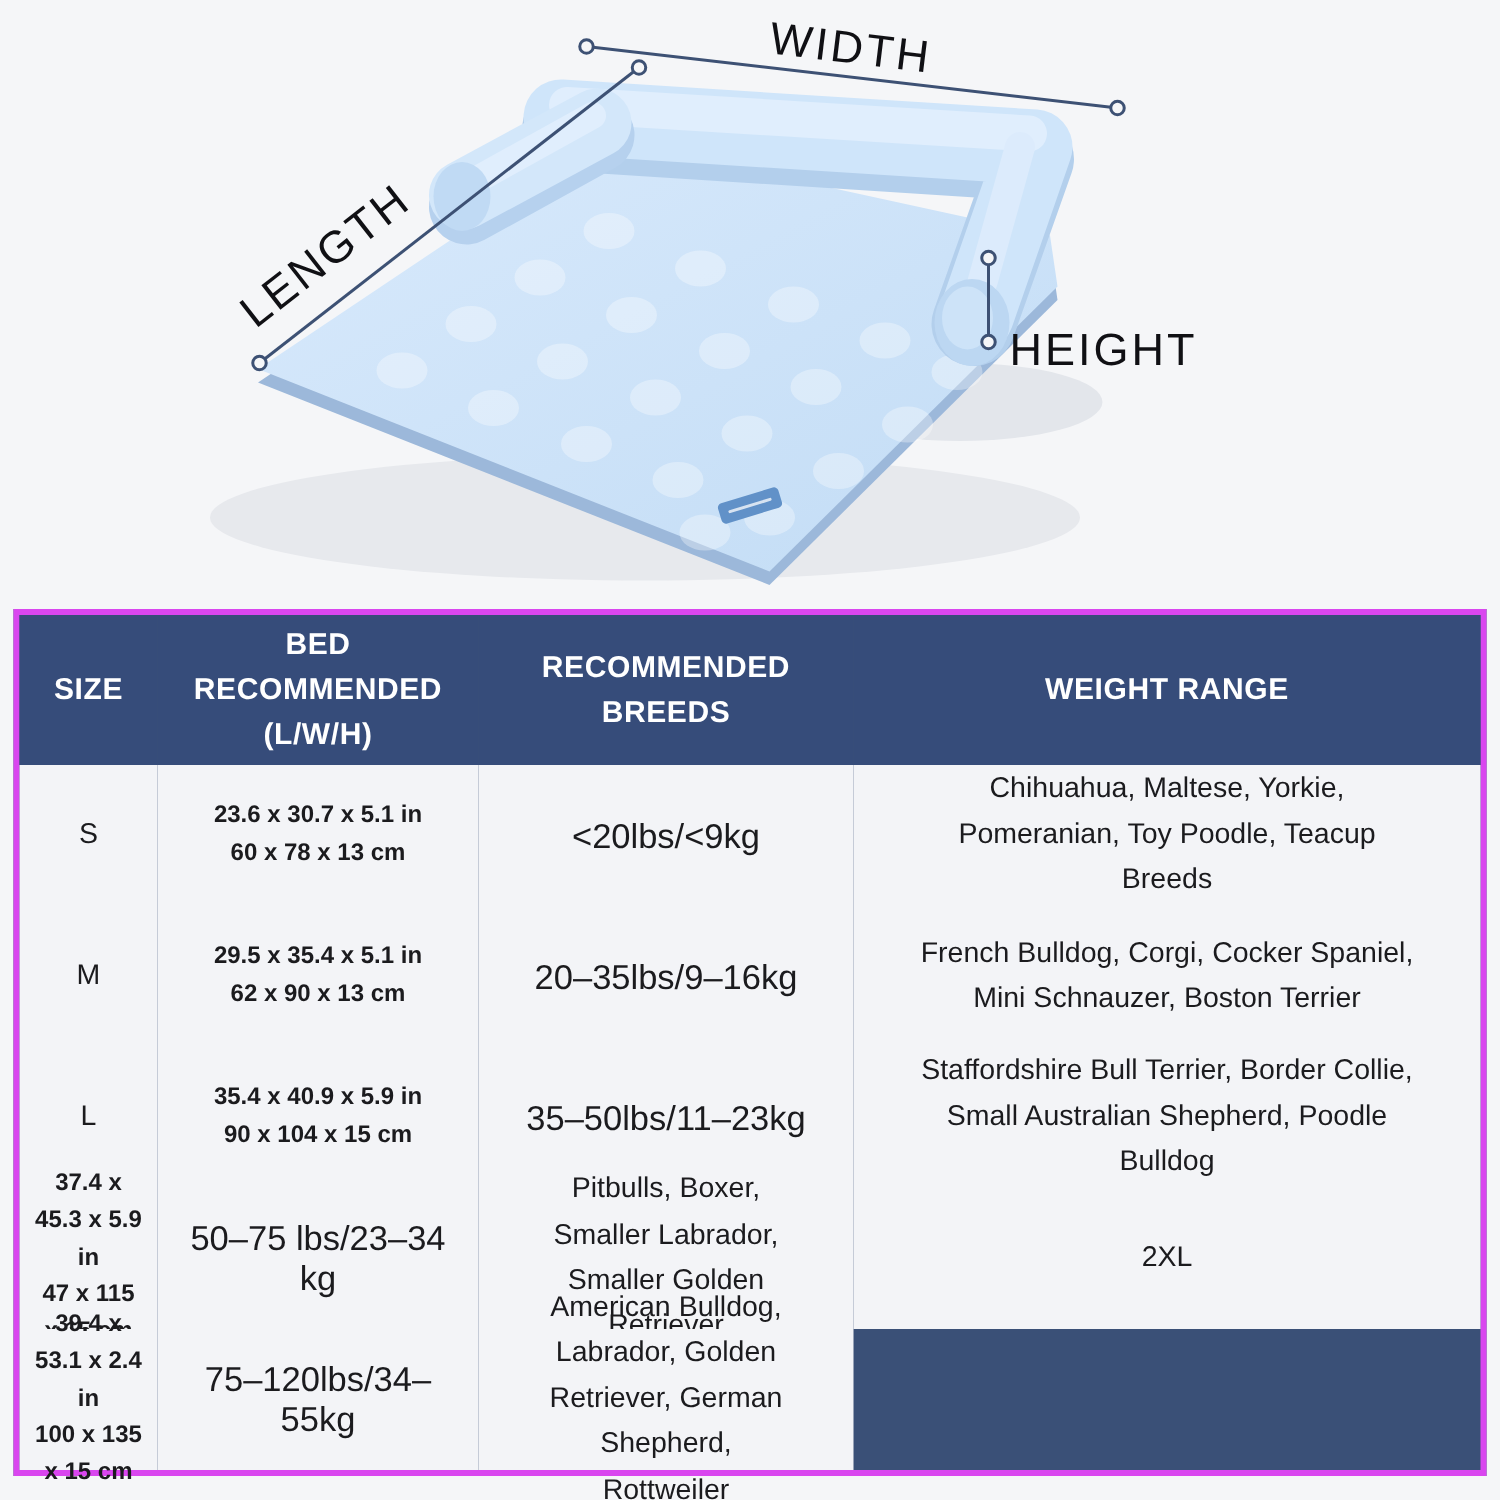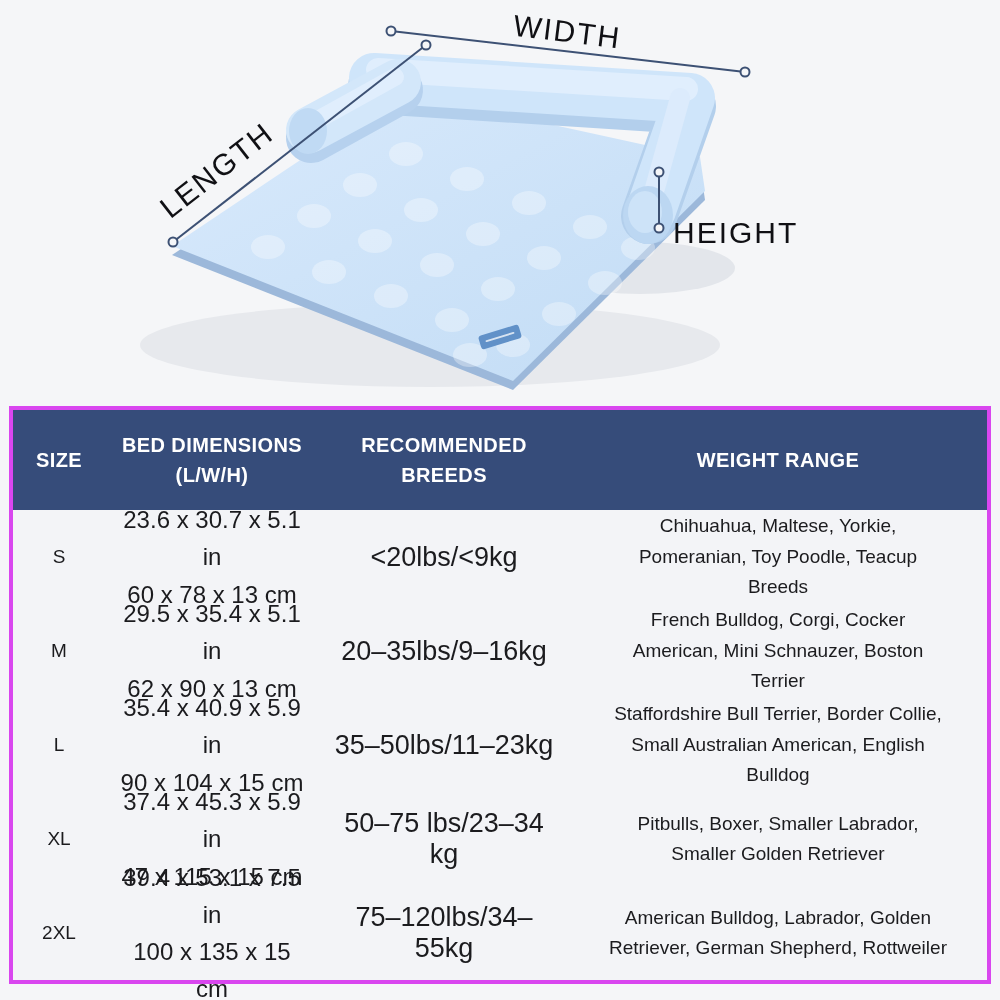--- a/index.html
+++ b/index.html
@@ -46,22 +46,22 @@
   }
   .cell.header {
     background: #364c7a;
     color: #ffffff;
     font-weight: 700;
     font-size: 20px;
     letter-spacing: 0.4px;
     line-height: 1.5;
   }
   .cell-size     { font-size: 19px; }
-  .cell-dims     { font-size: 24px; line-height: 1.55; }
-  .cell-weight   { font-size: 27px; }
+  .cell-dims     { font-size: 16px; line-height: 1.55; font-weight: bold; }
+  .cell-weight   { font-size: 23px; }
   .cell-breeds   { font-size: 19px; line-height: 1.6; padding: 0 38px; }
 </style>
 </head>
 <body>
 
 <div class="diagram">
   <svg width="1000" height="400" viewBox="0 0 1000 400">
     <defs>
       <linearGradient id="matG" x1="0" y1="0" x2="1" y2="1">
         <stop offset="0" stop-color="#d9eafc"></stop>
@@ -142,21 +142,21 @@
     <text class="dim-label" x="673" y="243" text-anchor="start">HEIGHT</text>
   </svg>
 </div>
 
 <div class="size-table">
 
   <div class="cell header">
     <span>SIZE</span>
   </div>
   <div class="cell header">
-    <span>BED DIMENSIONS</span>
+    <span>BED RECOMMENDED</span>
     <span>(L/W/H)</span>
   </div>
   <div class="cell header">
     <span>RECOMMENDED BREEDS</span>
   </div>
   <div class="cell header">
     <span>WEIGHT RANGE</span>
   </div>
 
   <div class="cell cell-size">S</div>
@@ -166,39 +166,38 @@
   </div>
   <div class="cell cell-weight">&lt;20lbs/&lt;9kg</div>
   <div class="cell cell-breeds">Chihuahua, Maltese, Yorkie, Pomeranian, Toy Poodle, Teacup Breeds</div>
 
   <div class="cell cell-size">M</div>
   <div class="cell cell-dims">
     <span>29.5 x 35.4 x 5.1 in</span>
     <span>62 x 90 x 13 cm</span>
   </div>
   <div class="cell cell-weight">20–35lbs/9–16kg</div>
-  <div class="cell cell-breeds">French Bulldog, Corgi, Cocker American, Mini Schnauzer, Boston Terrier</div>
+  <div class="cell cell-breeds">French Bulldog, Corgi, Cocker Spaniel, Mini Schnauzer, Boston Terrier</div>
 
   <div class="cell cell-size">L</div>
   <div class="cell cell-dims">
     <span>35.4 x 40.9 x 5.9 in</span>
     <span>90 x 104 x 15 cm</span>
   </div>
   <div class="cell cell-weight">35–50lbs/11–23kg</div>
-  <div class="cell cell-breeds">Staffordshire Bull Terrier, Border Collie, Small Australian American, English Bulldog</div>
-
-  <div class="cell cell-size">XL</div>
+  <div class="cell cell-breeds">Staffordshire Bull Terrier, Border Collie, Small Australian Shepherd, Poodle Bulldog</div>
+
   <div class="cell cell-dims">
     <span>37.4 x 45.3 x 5.9 in</span>
     <span>47 x 115 x 15 cm</span>
   </div>
   <div class="cell cell-weight">50–75 lbs/23–34 kg</div>
   <div class="cell cell-breeds">Pitbulls, Boxer, Smaller Labrador, Smaller Golden Retriever</div>
 
   <div class="cell cell-size">2XL</div>
   <div class="cell cell-dims">
-    <span>39.4 x 53.1 x 7.5 in</span>
+    <span>39.4 x 53.1 x 2.4 in</span>
     <span>100 x 135 x 15 cm</span>
   </div>
   <div class="cell cell-weight">75–120lbs/34–55kg</div>
   <div class="cell cell-breeds">American Bulldog, Labrador, Golden Retriever, German Shepherd, Rottweiler</div>
 
 </div>
 
 </body></html>

